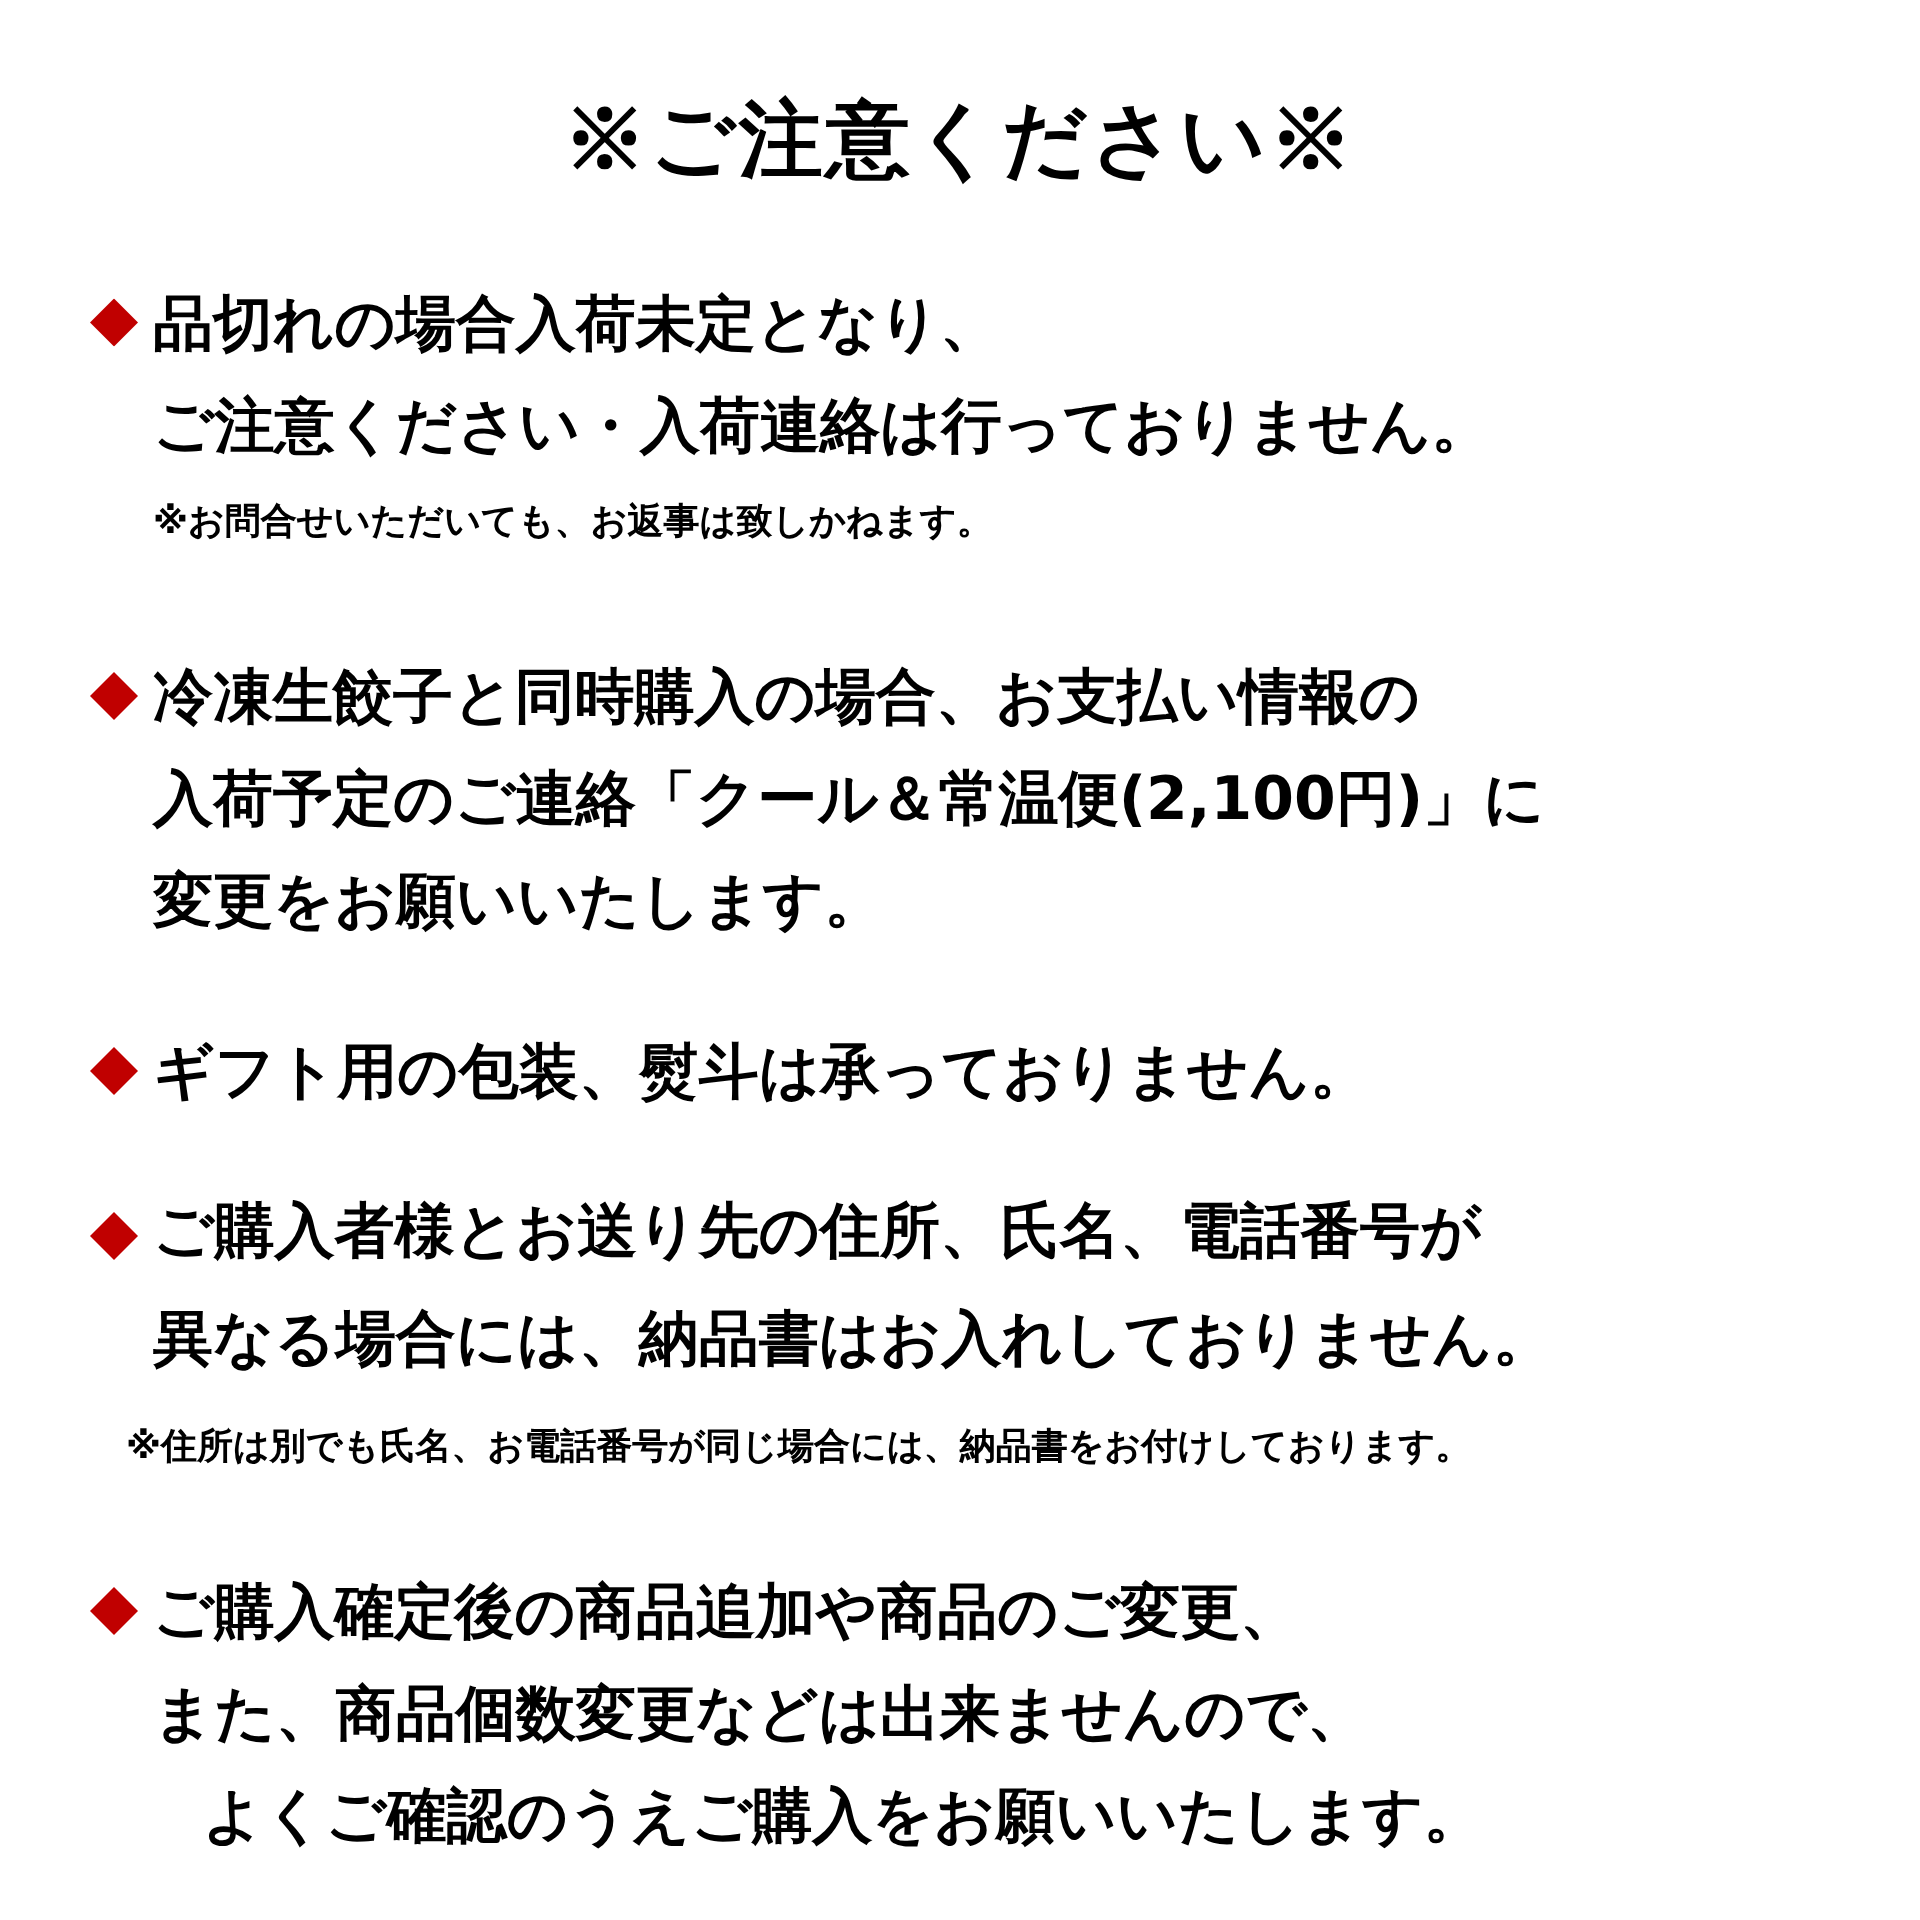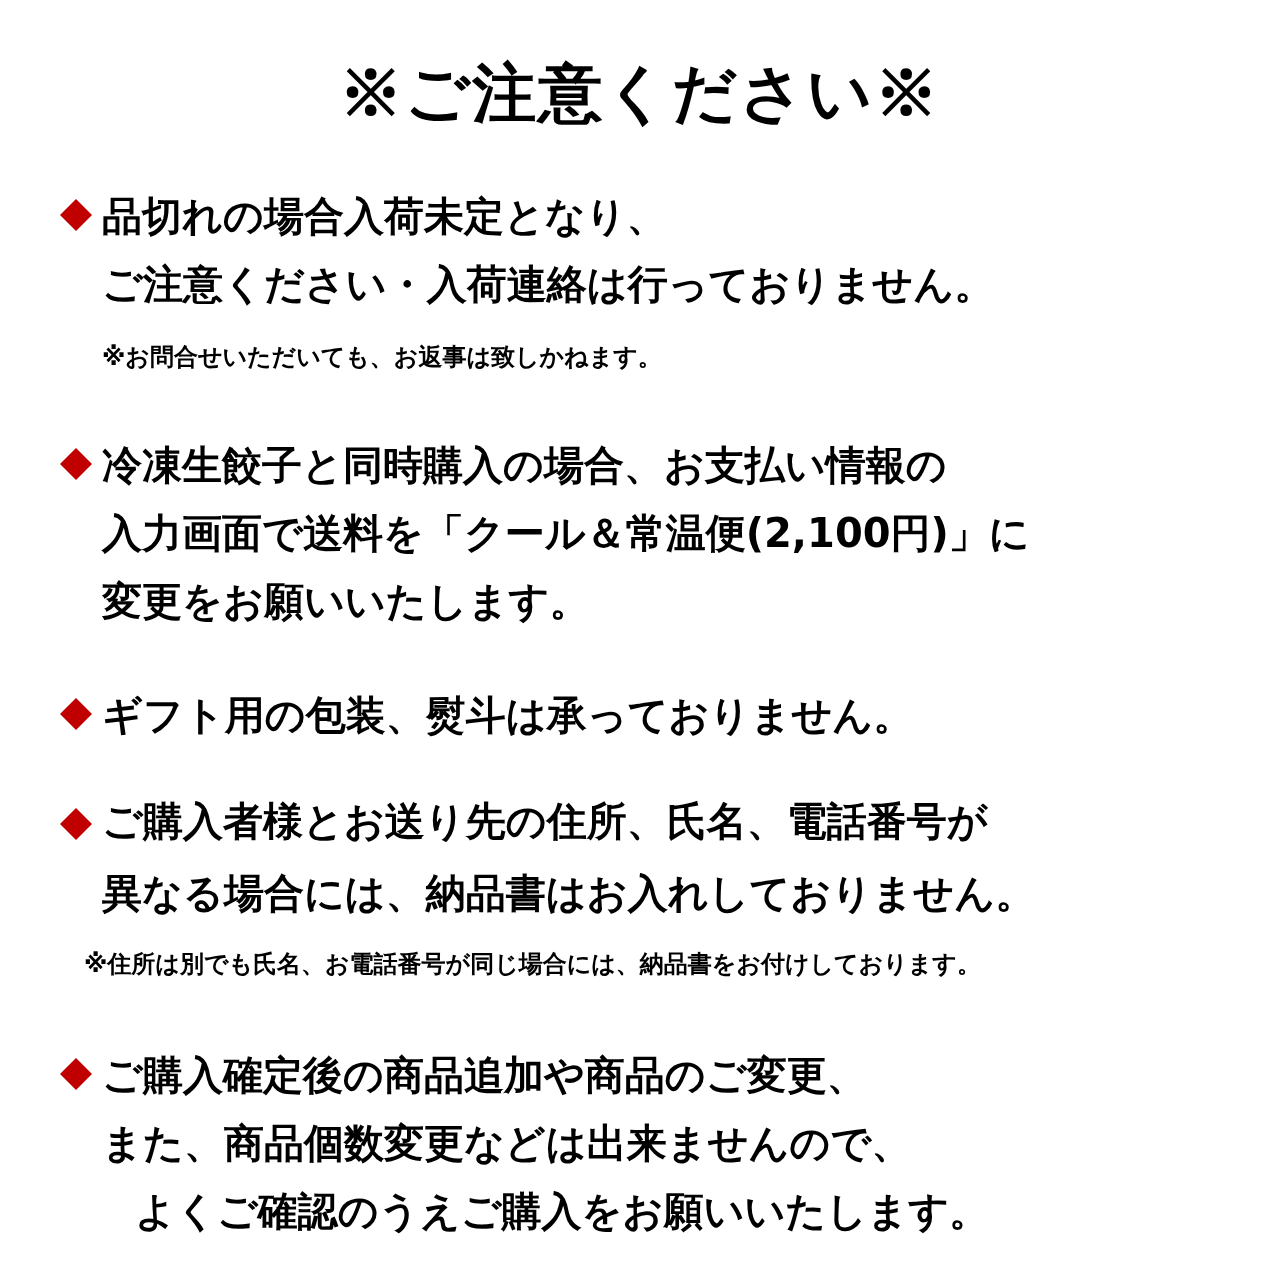--- a/index.html
+++ b/index.html
@@ -16,21 +16,21 @@
       color: #000000;
     }
     .title {
       position: absolute;
       left: 0;
       top: 38px;
       width: 1279px;
       text-align: center;
       font-family: "DejaVu Serif", "Liberation Serif", serif;
       font-weight: bold;
-      font-size: 64px;
+      font-size: 56px;
       line-height: 110px;
       letter-spacing: 2px;
       white-space: nowrap;
     }
     .line {
       position: absolute;
       left: 102px;
       font-weight: bold;
       font-size: 40px;
       line-height: 56px;
@@ -58,45 +58,45 @@
 
 <div class="title">※ご注意ください※</div>
 
 <div class="diamond" style="top:199px;">
   <svg width="32" height="32" viewBox="0 0 32 32">
       <polygon points="16,0 32,16 16,32 0,16" fill="#c00000"></polygon>
     </svg>
 </div>
 <div class="line" style="top:188px;">品切れの場合入荷未定となり、</div>
 <div class="line" style="top:256px;">ご注意ください・入荷連絡は行っておりません。</div>
-<div class="note" style="left:102px; top:340px;">※お問合せいただいても、お返事は致しかねます。</div>
+<div class="note" style="left:102px; top:330px;">※お問合せいただいても、お返事は致しかねます。</div>
 
 <div class="diamond" style="top:448px;">
   <svg width="32" height="32" viewBox="0 0 32 32">
       <polygon points="16,0 32,16 16,32 0,16" fill="#c00000"></polygon>
     </svg>
 </div>
 <div class="line" style="top:437px;">冷凍生餃子と同時購入の場合、お支払い情報の</div>
-<div class="line" style="top:505px;">入力画面で送料を「クール＆常温便(2,100円)」に</div>
+<div class="line" style="top:505px;">入荷予定のご連絡「クール＆常温便(2,100円)」に</div>
 <div class="line" style="top:573px;">変更をお願いいたします。</div>
 
 <div class="diamond" style="top:698px;">
   <svg width="32" height="32" viewBox="0 0 32 32">
       <polygon points="16,0 32,16 16,32 0,16" fill="#c00000"></polygon>
     </svg>
 </div>
 <div class="line" style="top:687px;">ギフト用の包装、熨斗は承っておりません。</div>
 
 <div class="diamond" style="top:808px;">
   <svg width="32" height="32" viewBox="0 0 32 32">
       <polygon points="16,0 32,16 16,32 0,16" fill="#c00000"></polygon>
     </svg>
 </div>
 <div class="line" style="top:797px;font-family:Liberation Mono, monospace;">ご購入者様とお送り先の住所、氏名、電話番号が</div>
-<div class="line" style="top:865px;">異なる場合には、納品書はお入れしておりません。</div>
+<div class="line" style="top:865px;font-family:Liberation Serif, serif;">異なる場合には、納品書はお入れしておりません。</div>
 <div class="note" style="left:84px; top:947px;">※住所は別でも氏名、お電話番号が同じ場合には、納品書をお付けしております。</div>
 
 <div class="diamond" style="top:1058px;">
   <svg width="32" height="32" viewBox="0 0 32 32">
       <polygon points="16,0 32,16 16,32 0,16" fill="#c00000"></polygon>
     </svg>
 </div>
 <div class="line" style="top:1047px;">ご購入確定後の商品追加や商品のご変更、</div>
 <div class="line" style="top:1115px;">また、商品個数変更などは出来ませんので、</div>
 <div class="line" style="top:1183px;margin-left:33px;">よくご確認のうえご購入をお願いいたします。</div>

